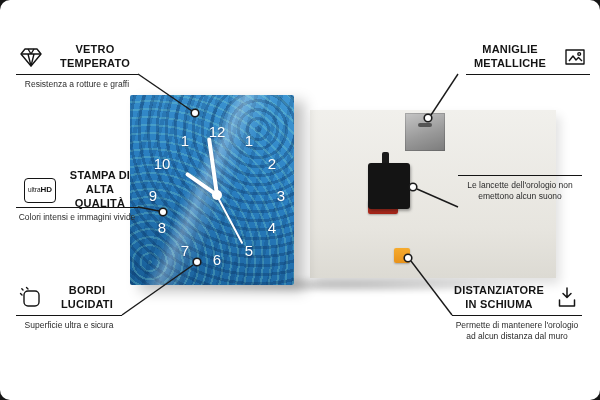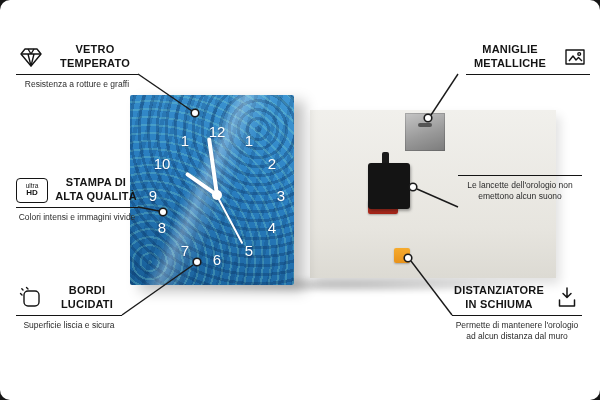--- a/index.html
+++ b/index.html
@@ -43,21 +43,21 @@
   
   .lines{position:absolute;left:0;top:0;width:600px;height:400px;z-index:5;pointer-events:none;}
   .callout{position:absolute;z-index:6;color:#141414;}
   .c-head{display:flex;align-items:center;gap:6px;height:30px;margin-bottom:2px;}
   .callout.right .c-head{flex-direction:row-reverse;}
   .c-title{flex:1;text-align:center;font-weight:bold;font-size:11px;line-height:1.25;letter-spacing:0.2px;}
   .c-divider{border-top:1.6px solid #141414;height:0;}
   .c-sub{margin-top:4px;font-size:8.5px;line-height:1.35;color:#2b2b2b;text-align:center;}
   .icon{flex:0 0 auto;display:inline-flex;align-items:center;justify-content:center;width:30px;height:26px;}
   .icon svg{display:block;}
-  .uhd{flex-direction:column;width:30px;height:23px;border:1.5px solid #141414;border-radius:4px;line-height:1;}
+  .uhd{width:30px;height:23px;border:1.5px solid #141414;border-radius:4px;line-height:1;margin-left:8px;}
   .uhd .t1{font-size:6.5px;}
   .uhd .t2{font-size:8px;font-weight:bold;}
 </style>
 </head>
 <body>
 
 <div class="stage">
 
   <div class="ground-shadow"></div>
 
@@ -143,21 +143,21 @@
         <svg width="24" height="24" viewBox="0 0 24 24">
             <g fill="none" stroke="#141414" stroke-width="1.4" stroke-linecap="round">
               <rect x="5" y="5" width="15" height="15" rx="4"></rect>
               <path d="M3 9 1.5 7.5M9 3 7.5 1.5M4 4 2.8 2.8"></path>
             </g>
           </svg>
       </span>
       <div class="c-title">BORDI LUCIDATI</div>
     </div>
     <div class="c-divider"></div>
-    <div class="c-sub">Superficie liscia e sicura</div>
+    <div class="c-sub">Superficie ultra e sicura</div>
   </div>
 
   <div class="callout right" style="left:466px;top:42px;width:124px">
     <div class="c-head">
       <span class="icon">
         <svg width="24" height="24" viewBox="0 0 24 24">
             <g fill="none" stroke="#141414" stroke-width="1.4" stroke-linejoin="round">
               <rect x="3" y="5" width="18" height="14"></rect>
               <path d="m6 16 4-5 3 4 2.5-2.5L19 16"></path>
               <circle cx="16.2" cy="9" r="1.4"></circle>

